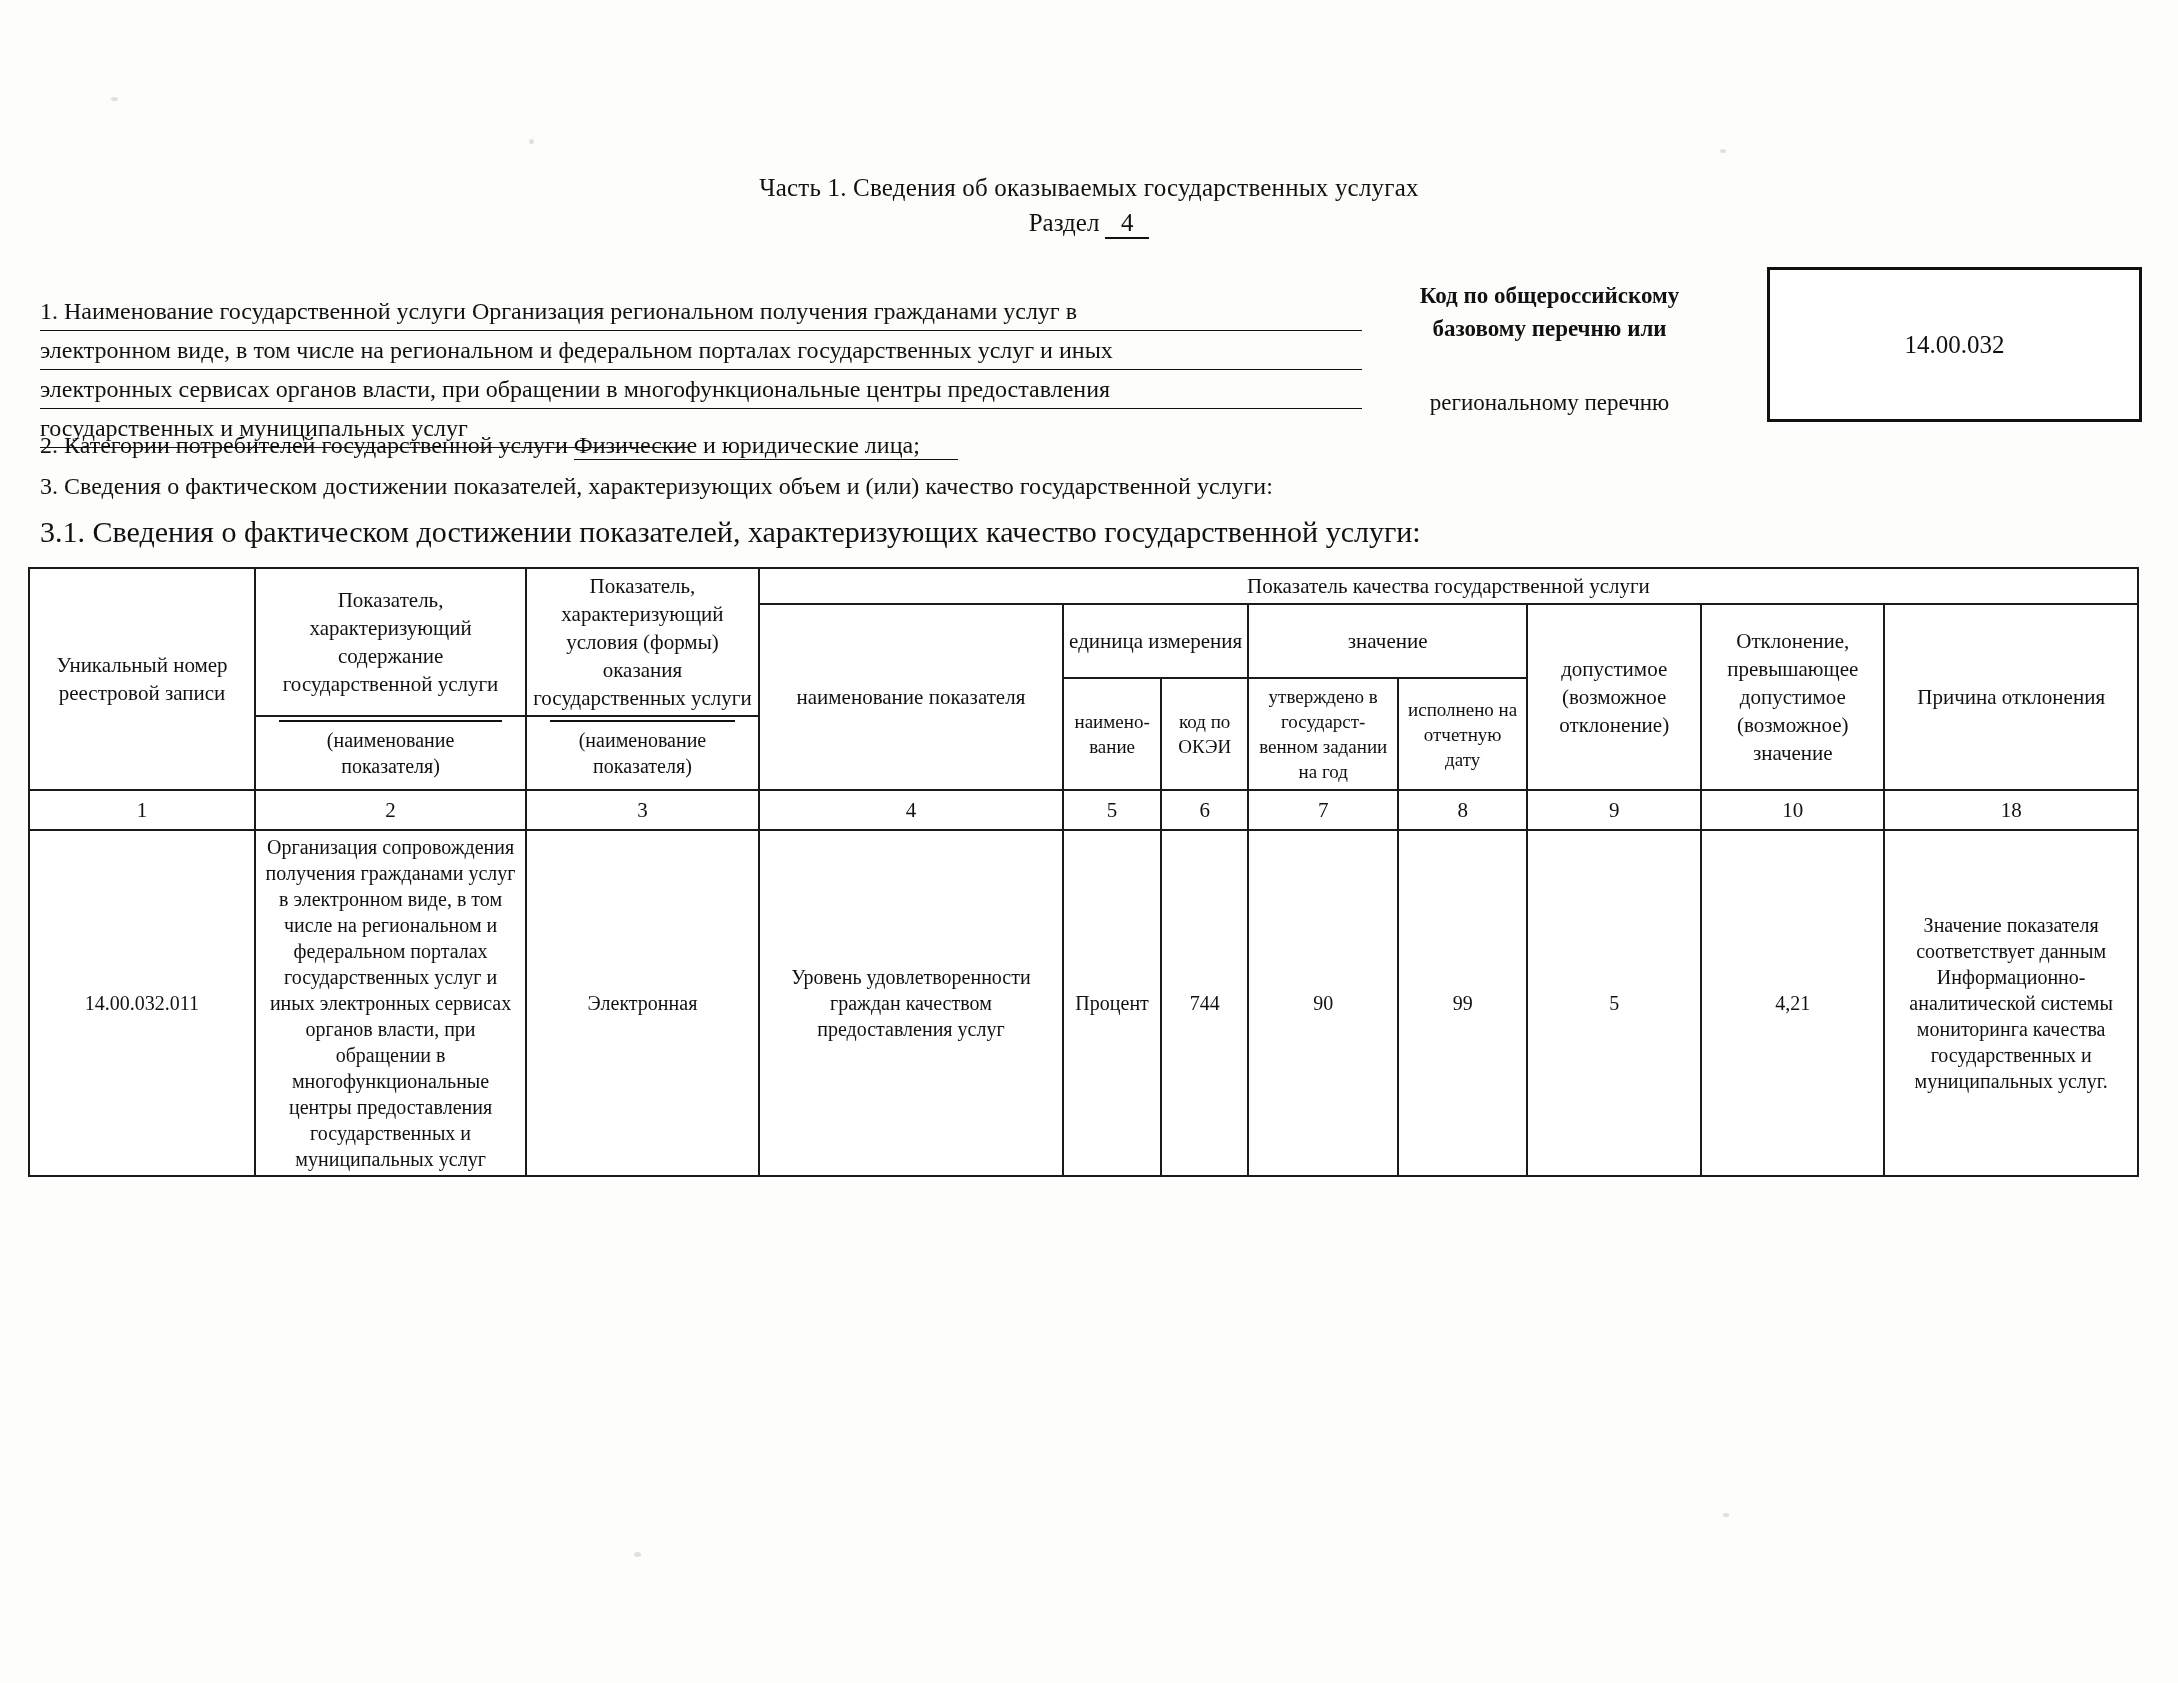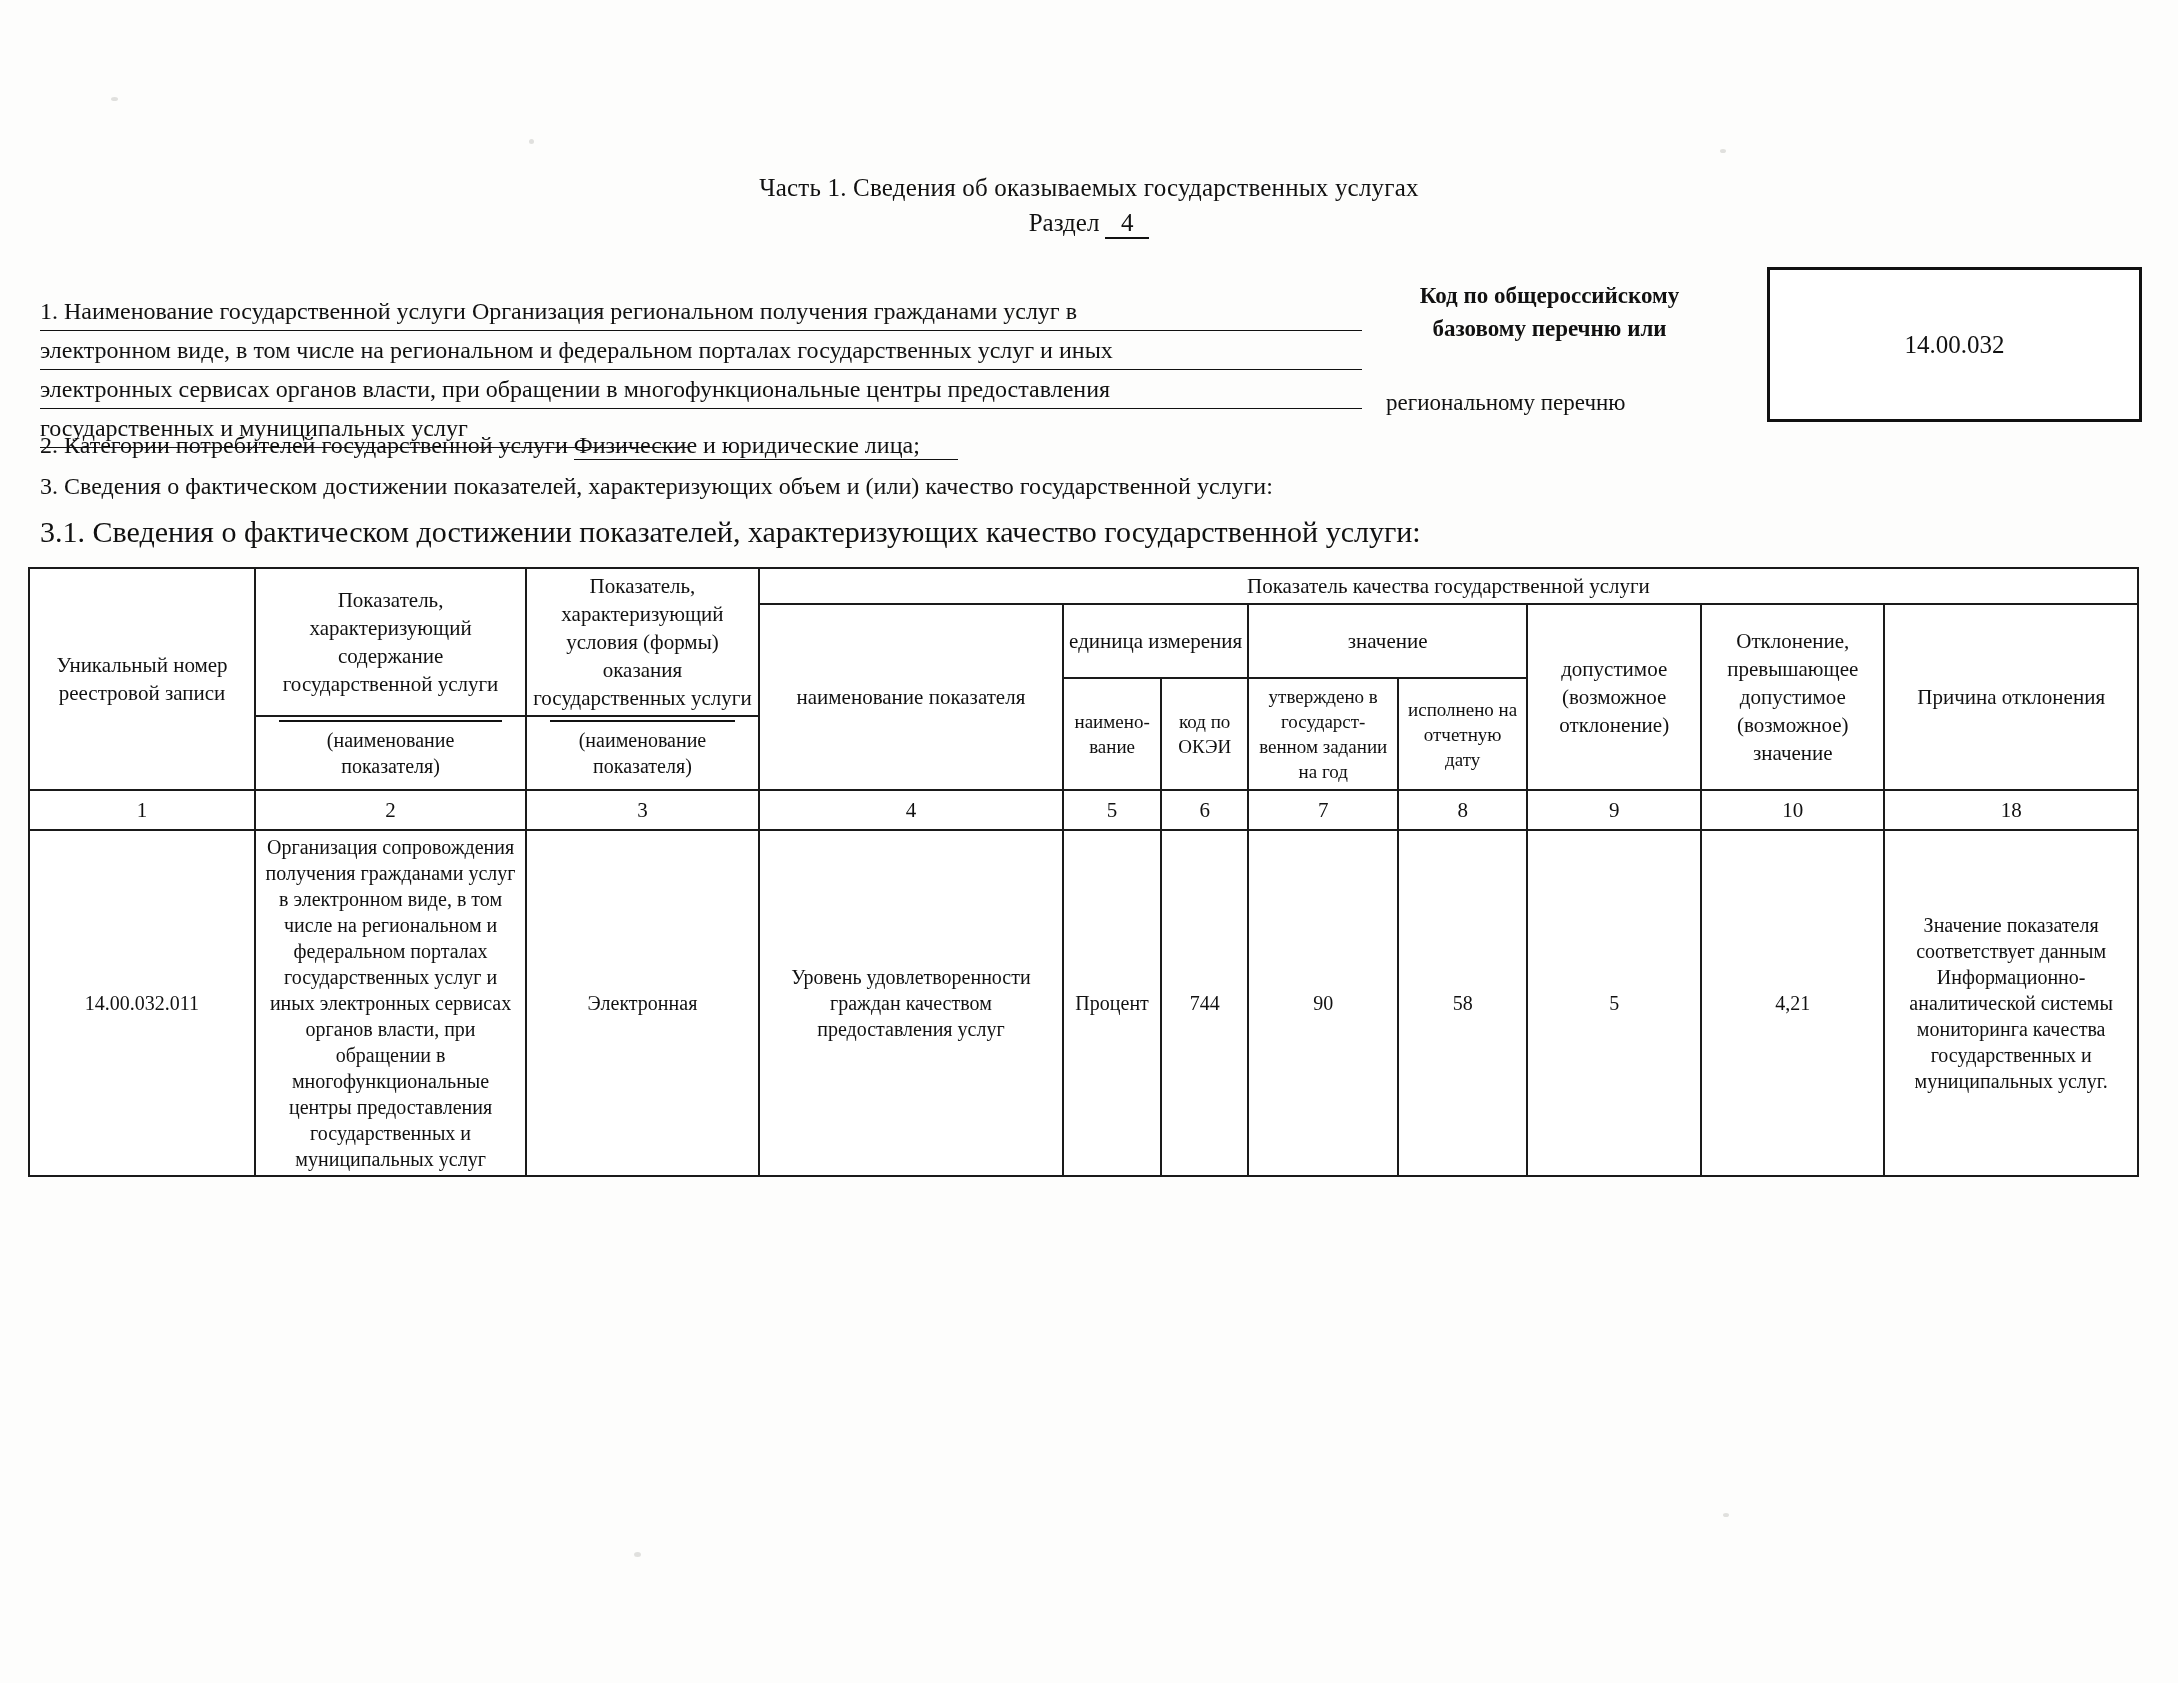--- a/index.html
+++ b/index.html
@@ -106,20 +106,21 @@
     text-align: center;
     font-size: 23px;
     line-height: 33px;
     font-weight: bold;
   }
   .code-label2 {
     position: absolute;
     top: 390px;
     left: 1386px;
     width: 327px;
+    text-align: center;
     font-size: 23px;
   }
   .code-box {
     position: absolute;
     top: 267px;
     left: 1767px;
     width: 369px;
     height: 149px;
     border: 3px solid #111;
     display: flex;
@@ -299,21 +300,21 @@
       </thead>
       <tbody>
         <tr class="datarow">
           <td class="datacell">14.00.032.011</td>
           <td class="datacell justify">Организация сопровождения получения гражданами услуг в электронном виде, в том числе на региональном и федеральном порталах государственных услуг и иных электронных сервисах органов власти, при обращении в многофункциональные   центры предоставления государственных и муниципальных услуг</td>
           <td class="datacell">Электронная</td>
           <td class="datacell">Уровень удовлетворенности граждан качеством предоставления услуг</td>
           <td class="datacell">Процент</td>
           <td class="datacell">744</td>
           <td class="datacell">90</td>
-          <td class="datacell">58</td>
+          <td class="datacell">99</td>
           <td class="datacell">5</td>
           <td class="datacell">4,21</td>
           <td class="datacell">Значение показателя соответствует данным Информационно-аналитической системы мониторинга качества государственных и муниципальных услуг.</td>
         </tr>
       </tbody>
     </table>
   </div>
 
 </div>
 

